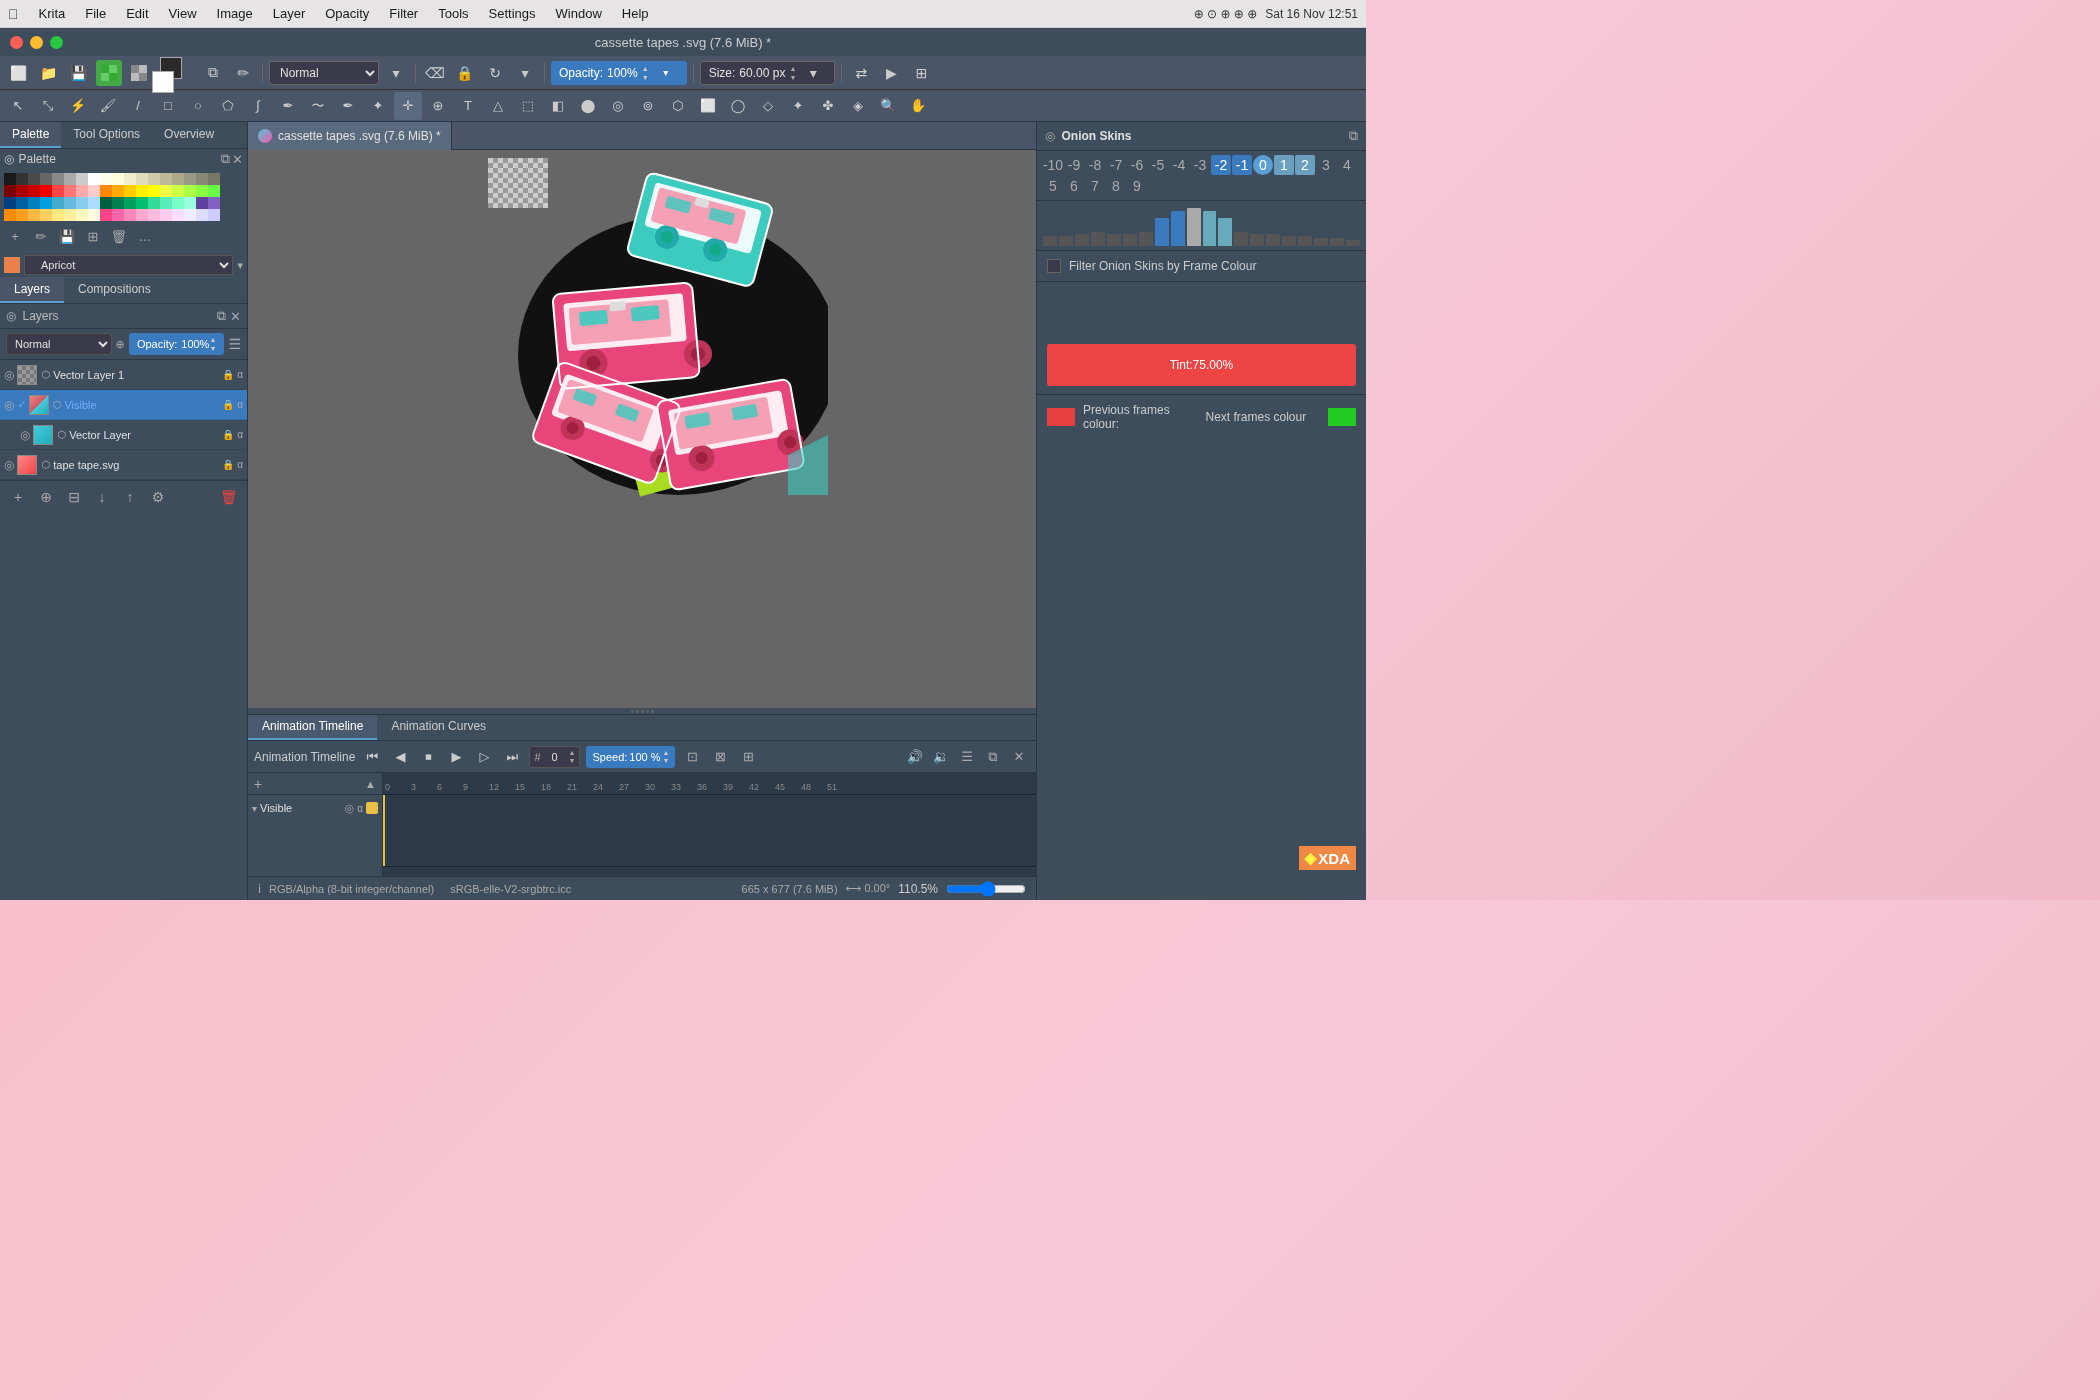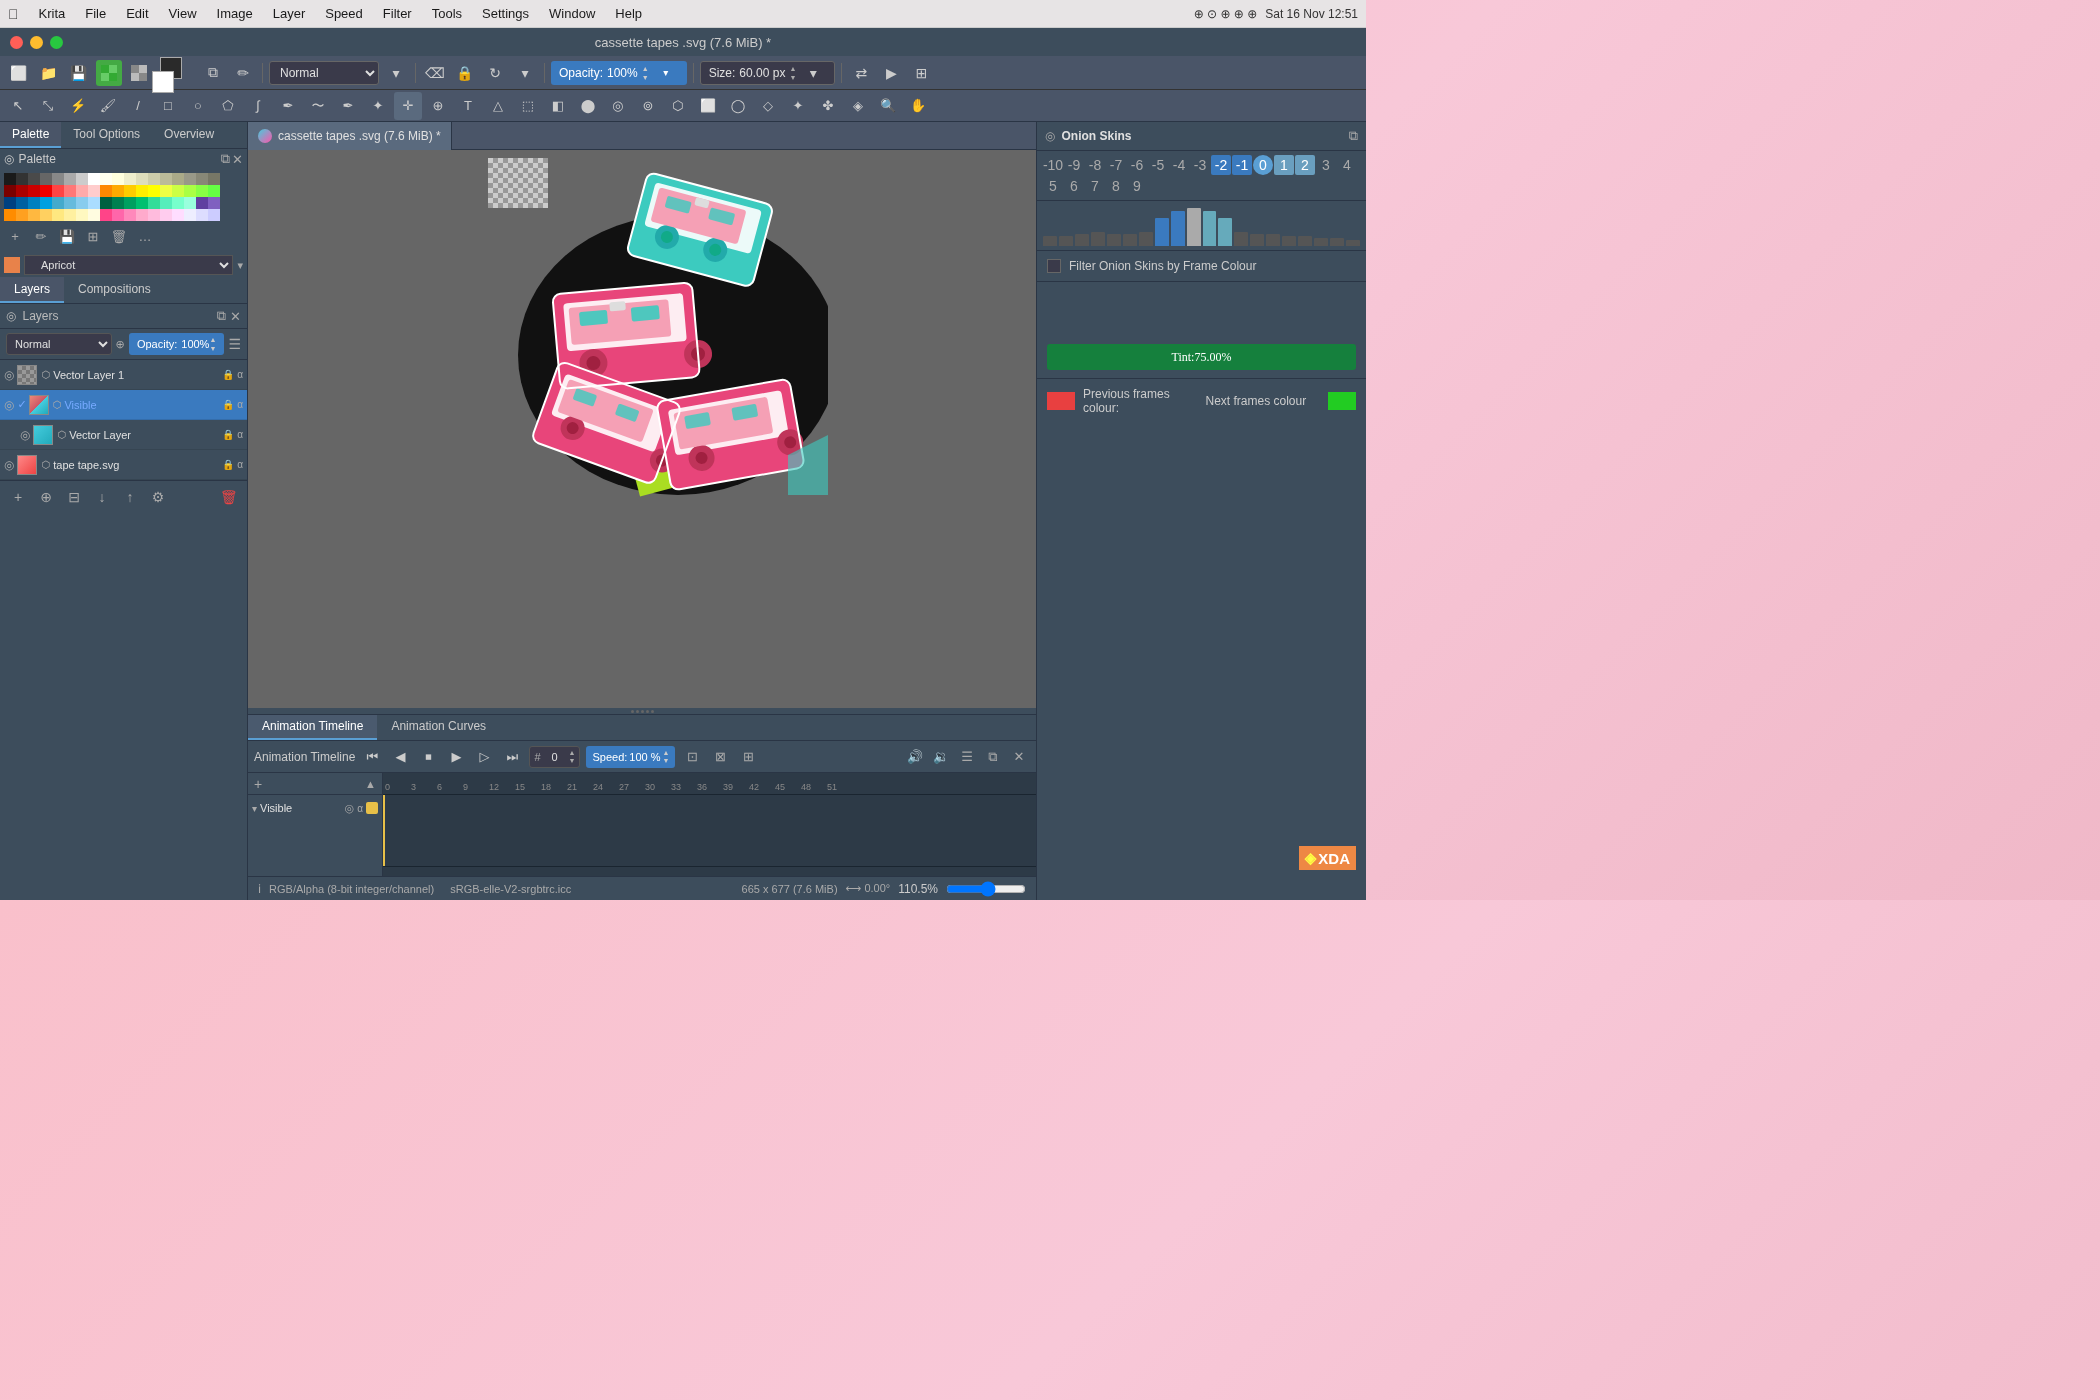--- a/index.html
+++ b/index.html
@@ -580,29 +580,28 @@
       cursor: pointer;
     }
     .filter-label { color: #ccc; font-size: 12px; }
 
     
     .tint-bar-container {
       padding: 12px 10px 8px;
       border-bottom: 1px solid #2a3545;
     }
     .tint-bar {
-      height: 26px;
-      background: #15803d;
+      height: 42px;
+      background: #ef4444;
       border-radius: 3px;
       display: flex;
       align-items: center;
       justify-content: center;
       color: white;
       font-size: 12px;
-      font-family: Liberation Serif, serif;
     }
 
     
     .frame-color-row {
       display: flex;
       align-items: center;
       padding: 8px 10px;
       gap: 8px;
     }
     .frame-color-swatch {
@@ -851,21 +850,21 @@
 <body>
 
 <div class="menubar">
   <span class="menubar-apple"></span>
   <span class="menubar-item">Krita</span>
   <span class="menubar-item">File</span>
   <span class="menubar-item">Edit</span>
   <span class="menubar-item">View</span>
   <span class="menubar-item">Image</span>
   <span class="menubar-item">Layer</span>
-  <span class="menubar-item">Speed</span>
+  <span class="menubar-item">Opacity</span>
   <span class="menubar-item">Filter</span>
   <span class="menubar-item">Tools</span>
   <span class="menubar-item">Settings</span>
   <span class="menubar-item">Window</span>
   <span class="menubar-item">Help</span>
   <div class="menubar-right">
     <span>⊕ ⊙ ⊕ ⊕ ⊕</span>
     <span>Sat 16 Nov  12:51</span>
   </div>
 </div>

